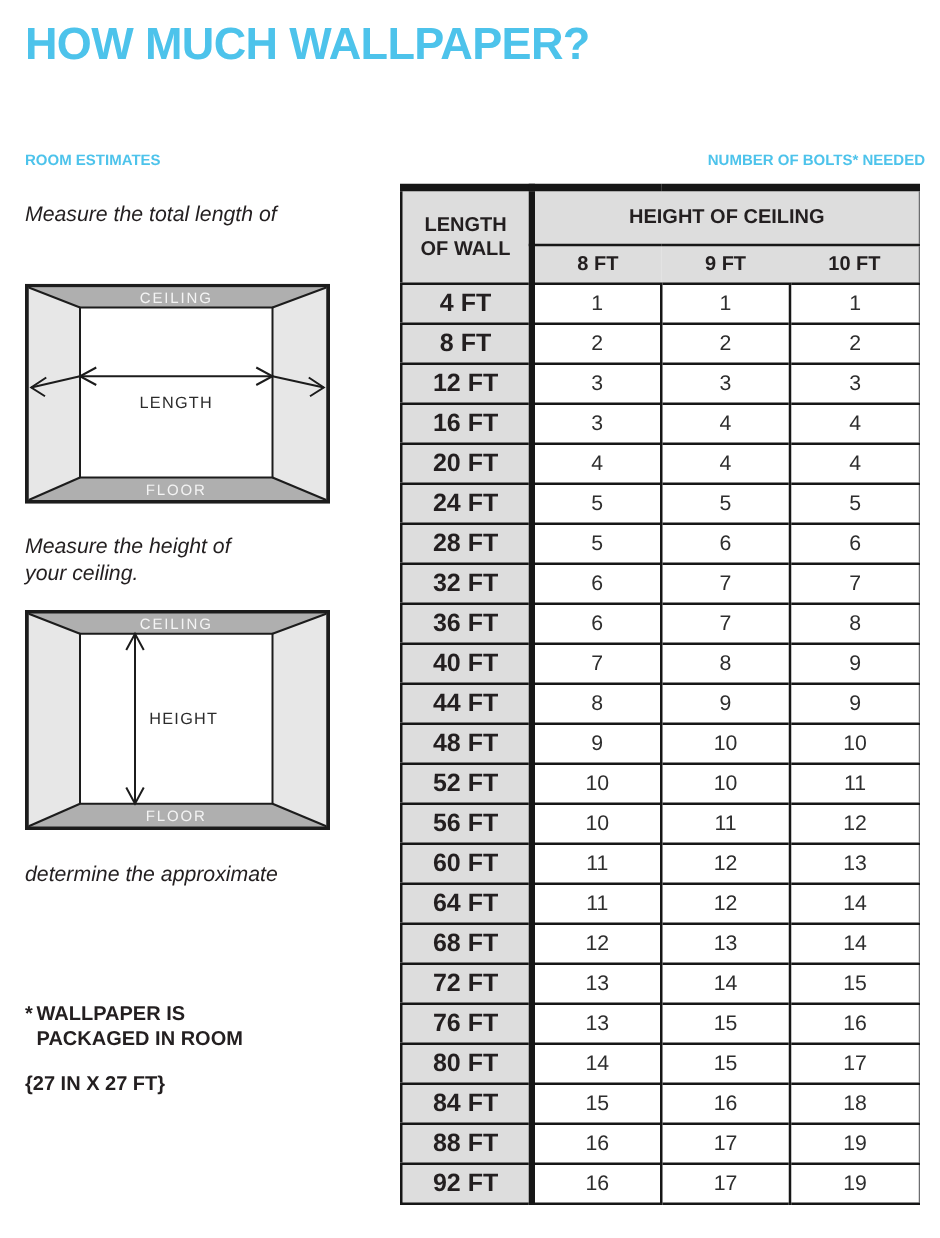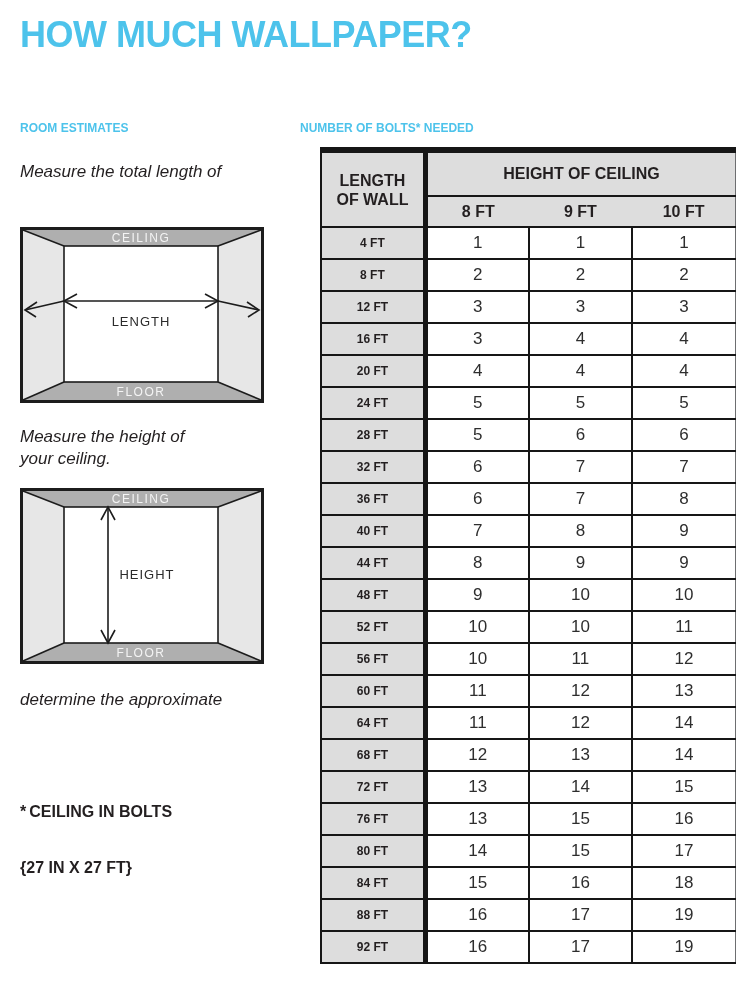--- a/index.html
+++ b/index.html
@@ -15,21 +15,21 @@
 
   .page-title {
     top: 14px; left: 20px;
     font-size: 36px; font-weight: bold; letter-spacing: -0.5px;
     color: #4DC3EB;
   }
   .section-heading {
     font-size: 12px; font-weight: bold; color: #4DC3EB; letter-spacing: 0;
   }
   .left-heading { top: 121px; left: 20px; }
-  .right-heading { top: 121px; left: 300px; width: 416px; text-align: left; }
+  .right-heading { top: 121px; left: 324px; width: 416px; text-align: right; }
 
   .para { font-size: 17px; line-height: 22px; color: #231F20; font-style: italic; }
   .para-1 { top: 161px; left: 20px; }
   .para-2 { top: 426px; left: 20px; }
   .para-3 { top: 689px; left: 20px; }
 
   .footnote {
     top: 802px; left: 20px;
     font-size: 16px; font-weight: bold; line-height: 20px;
     display: flex;
@@ -77,21 +77,21 @@
     background: #DDDDDD;
     height: 29px;
     border-bottom: 2px solid #161616;
     font-size: 16px; font-weight: bold;
   }
   td.label-cell {
     background: #DDDDDD;
     border-right: 5px solid #161616;
     border-top: 2px solid #161616;
     height: 30px;
-    font-size: 12px; font-weight: bold;
+    font-size: 20px; font-weight: bold;
   }
   td.value-cell {
     background: #ffffff;
     border-top: 2px solid #161616;
     font-size: 17px; color: #2e2e2e;
   }
   td.value-cell + td.value-cell { border-left: 2px solid #161616; }
 
   
   .dia-band-label { font-size: 12px; letter-spacing: 1.5px; fill: #f4f4f4; font-family: "Liberation Sans", sans-serif; }
@@ -160,21 +160,22 @@
   <text class="dia-band-label" x="121" y="169" text-anchor="middle">FLOOR</text>
 </svg>
 
 <div class="abs para para-3">
   <div>determine the approximate</div>
 </div>
 
 <div class="abs footnote">
   <span class="marker">*</span>
   <span>
-    <div>CEILING IN BOLTS</div>
+    <div>WALLPAPER IS</div>
+    <div>PACKAGED IN ROOM</div>
   </span>
 </div>
 
 <div class="abs bolt-def">
   <div>{27 IN X 27 FT}</div>
 </div>
 
 <div class="abs table-wrap">
   <table class="bolts">
     <colgroup>

